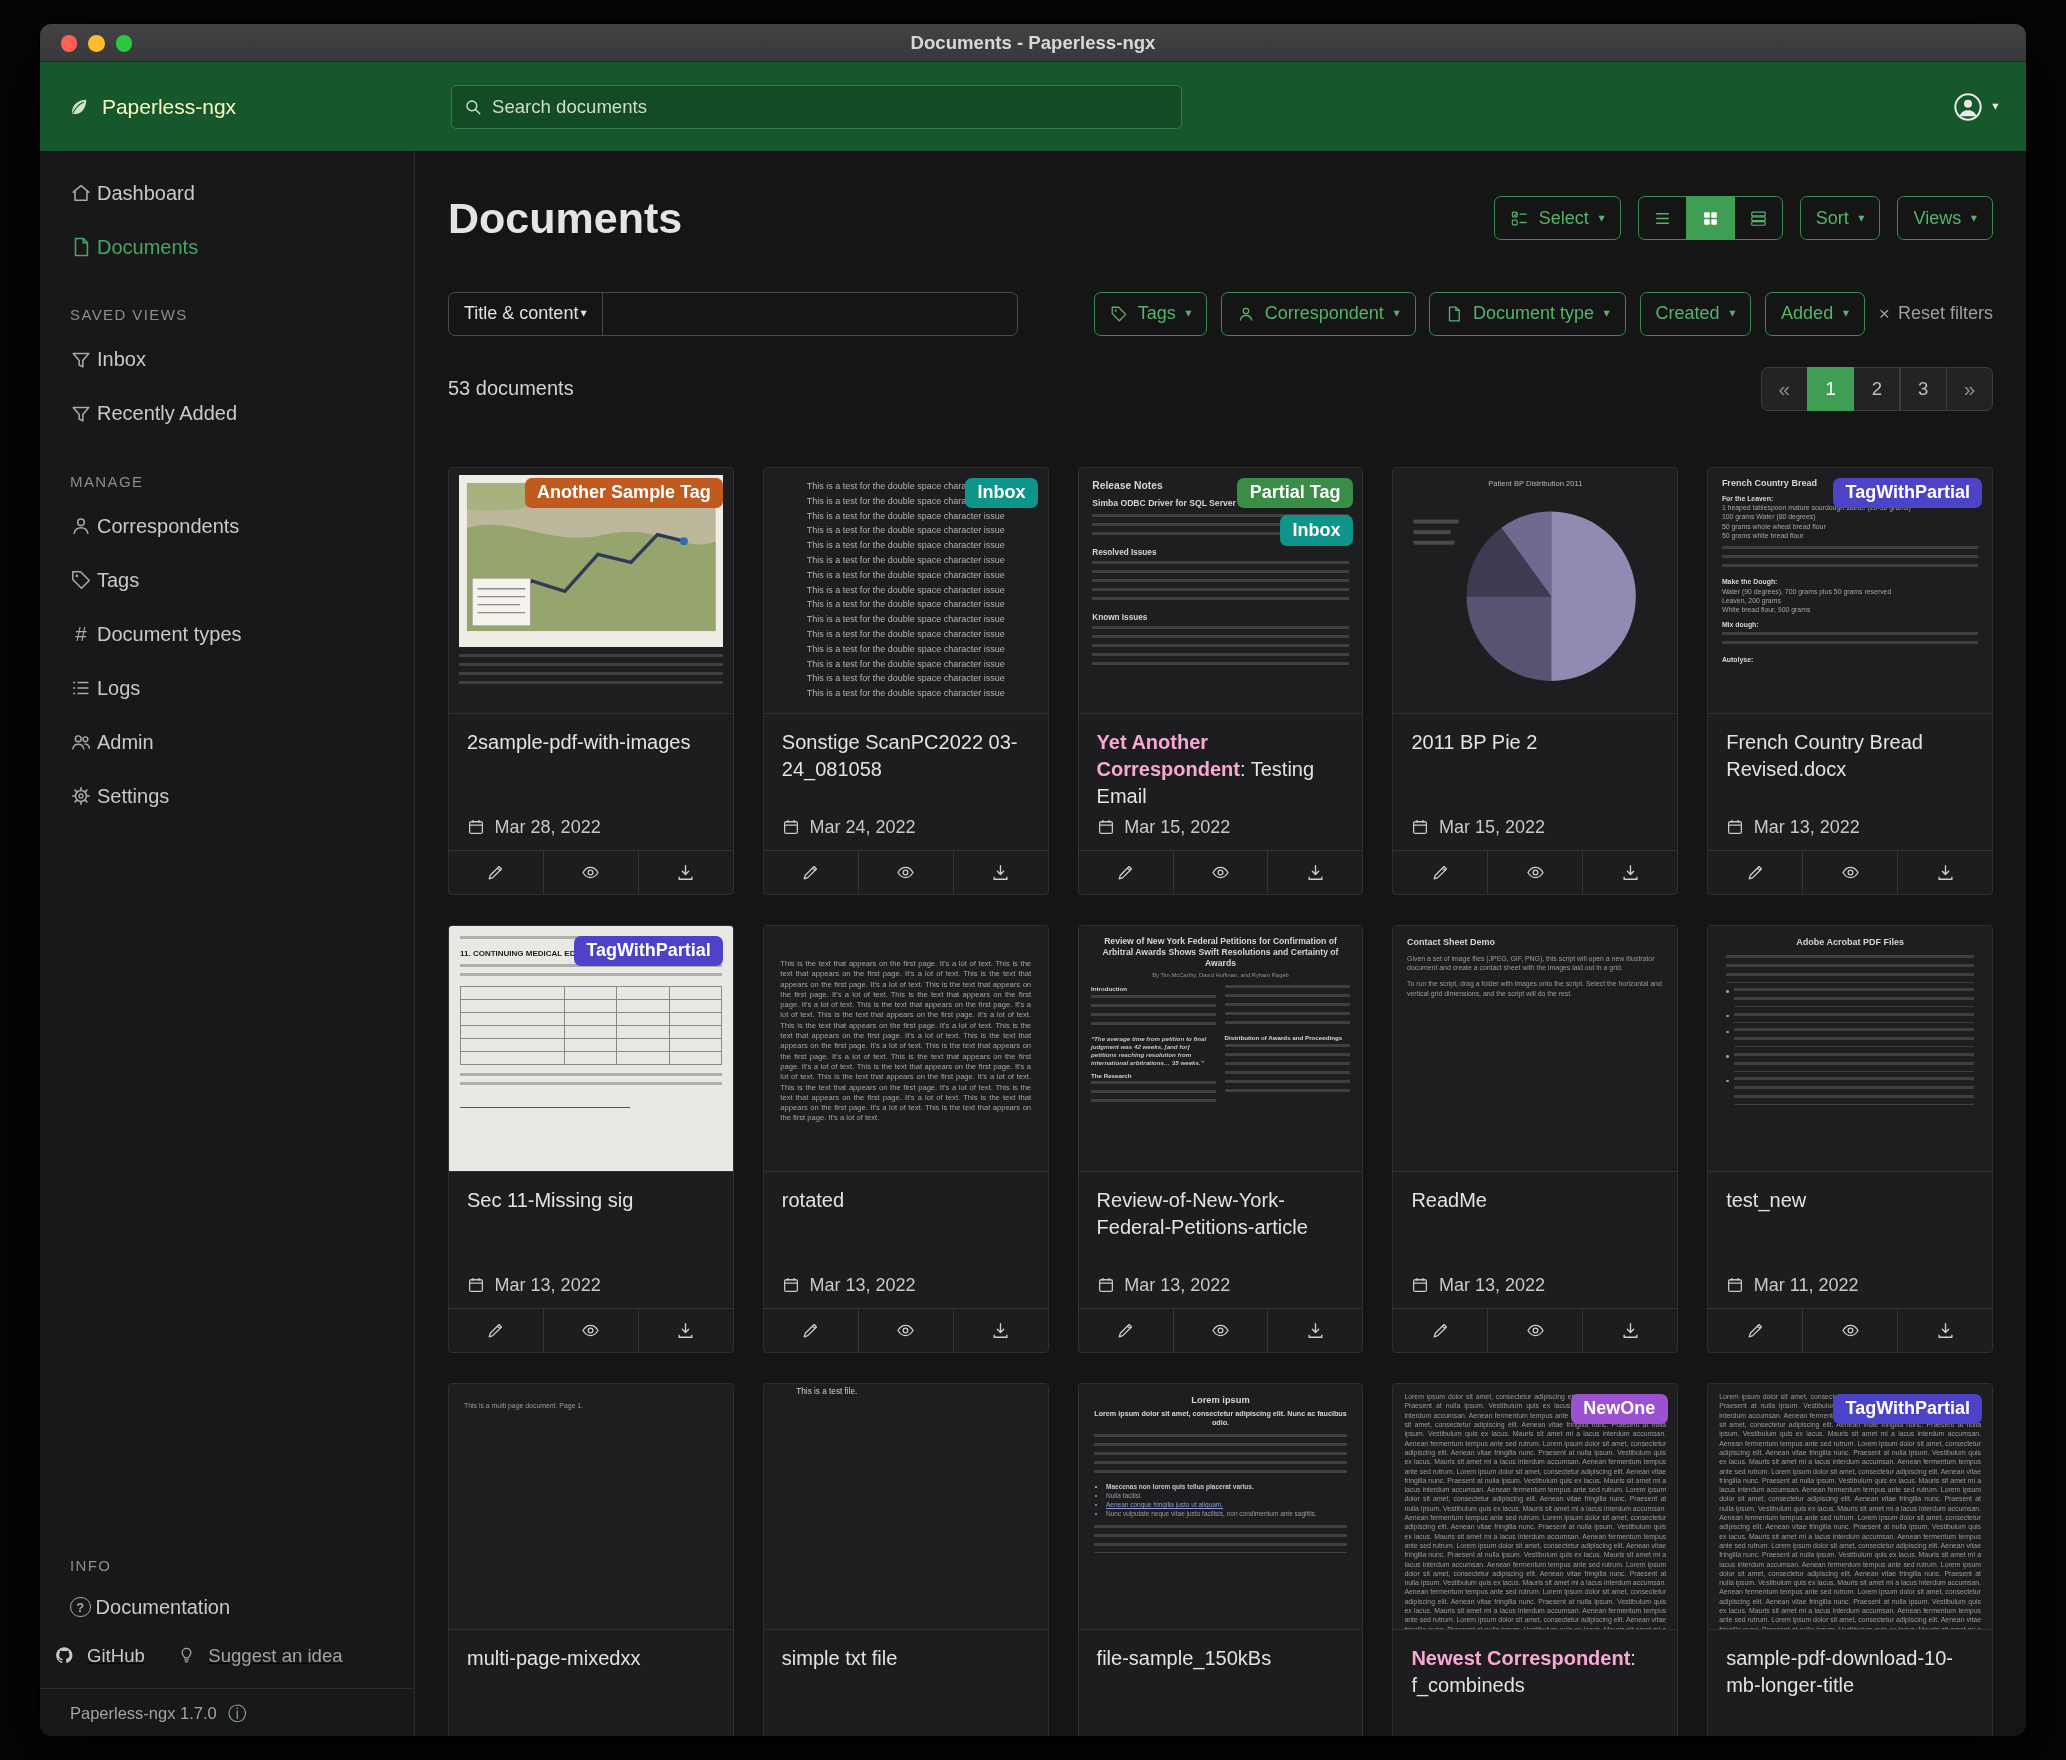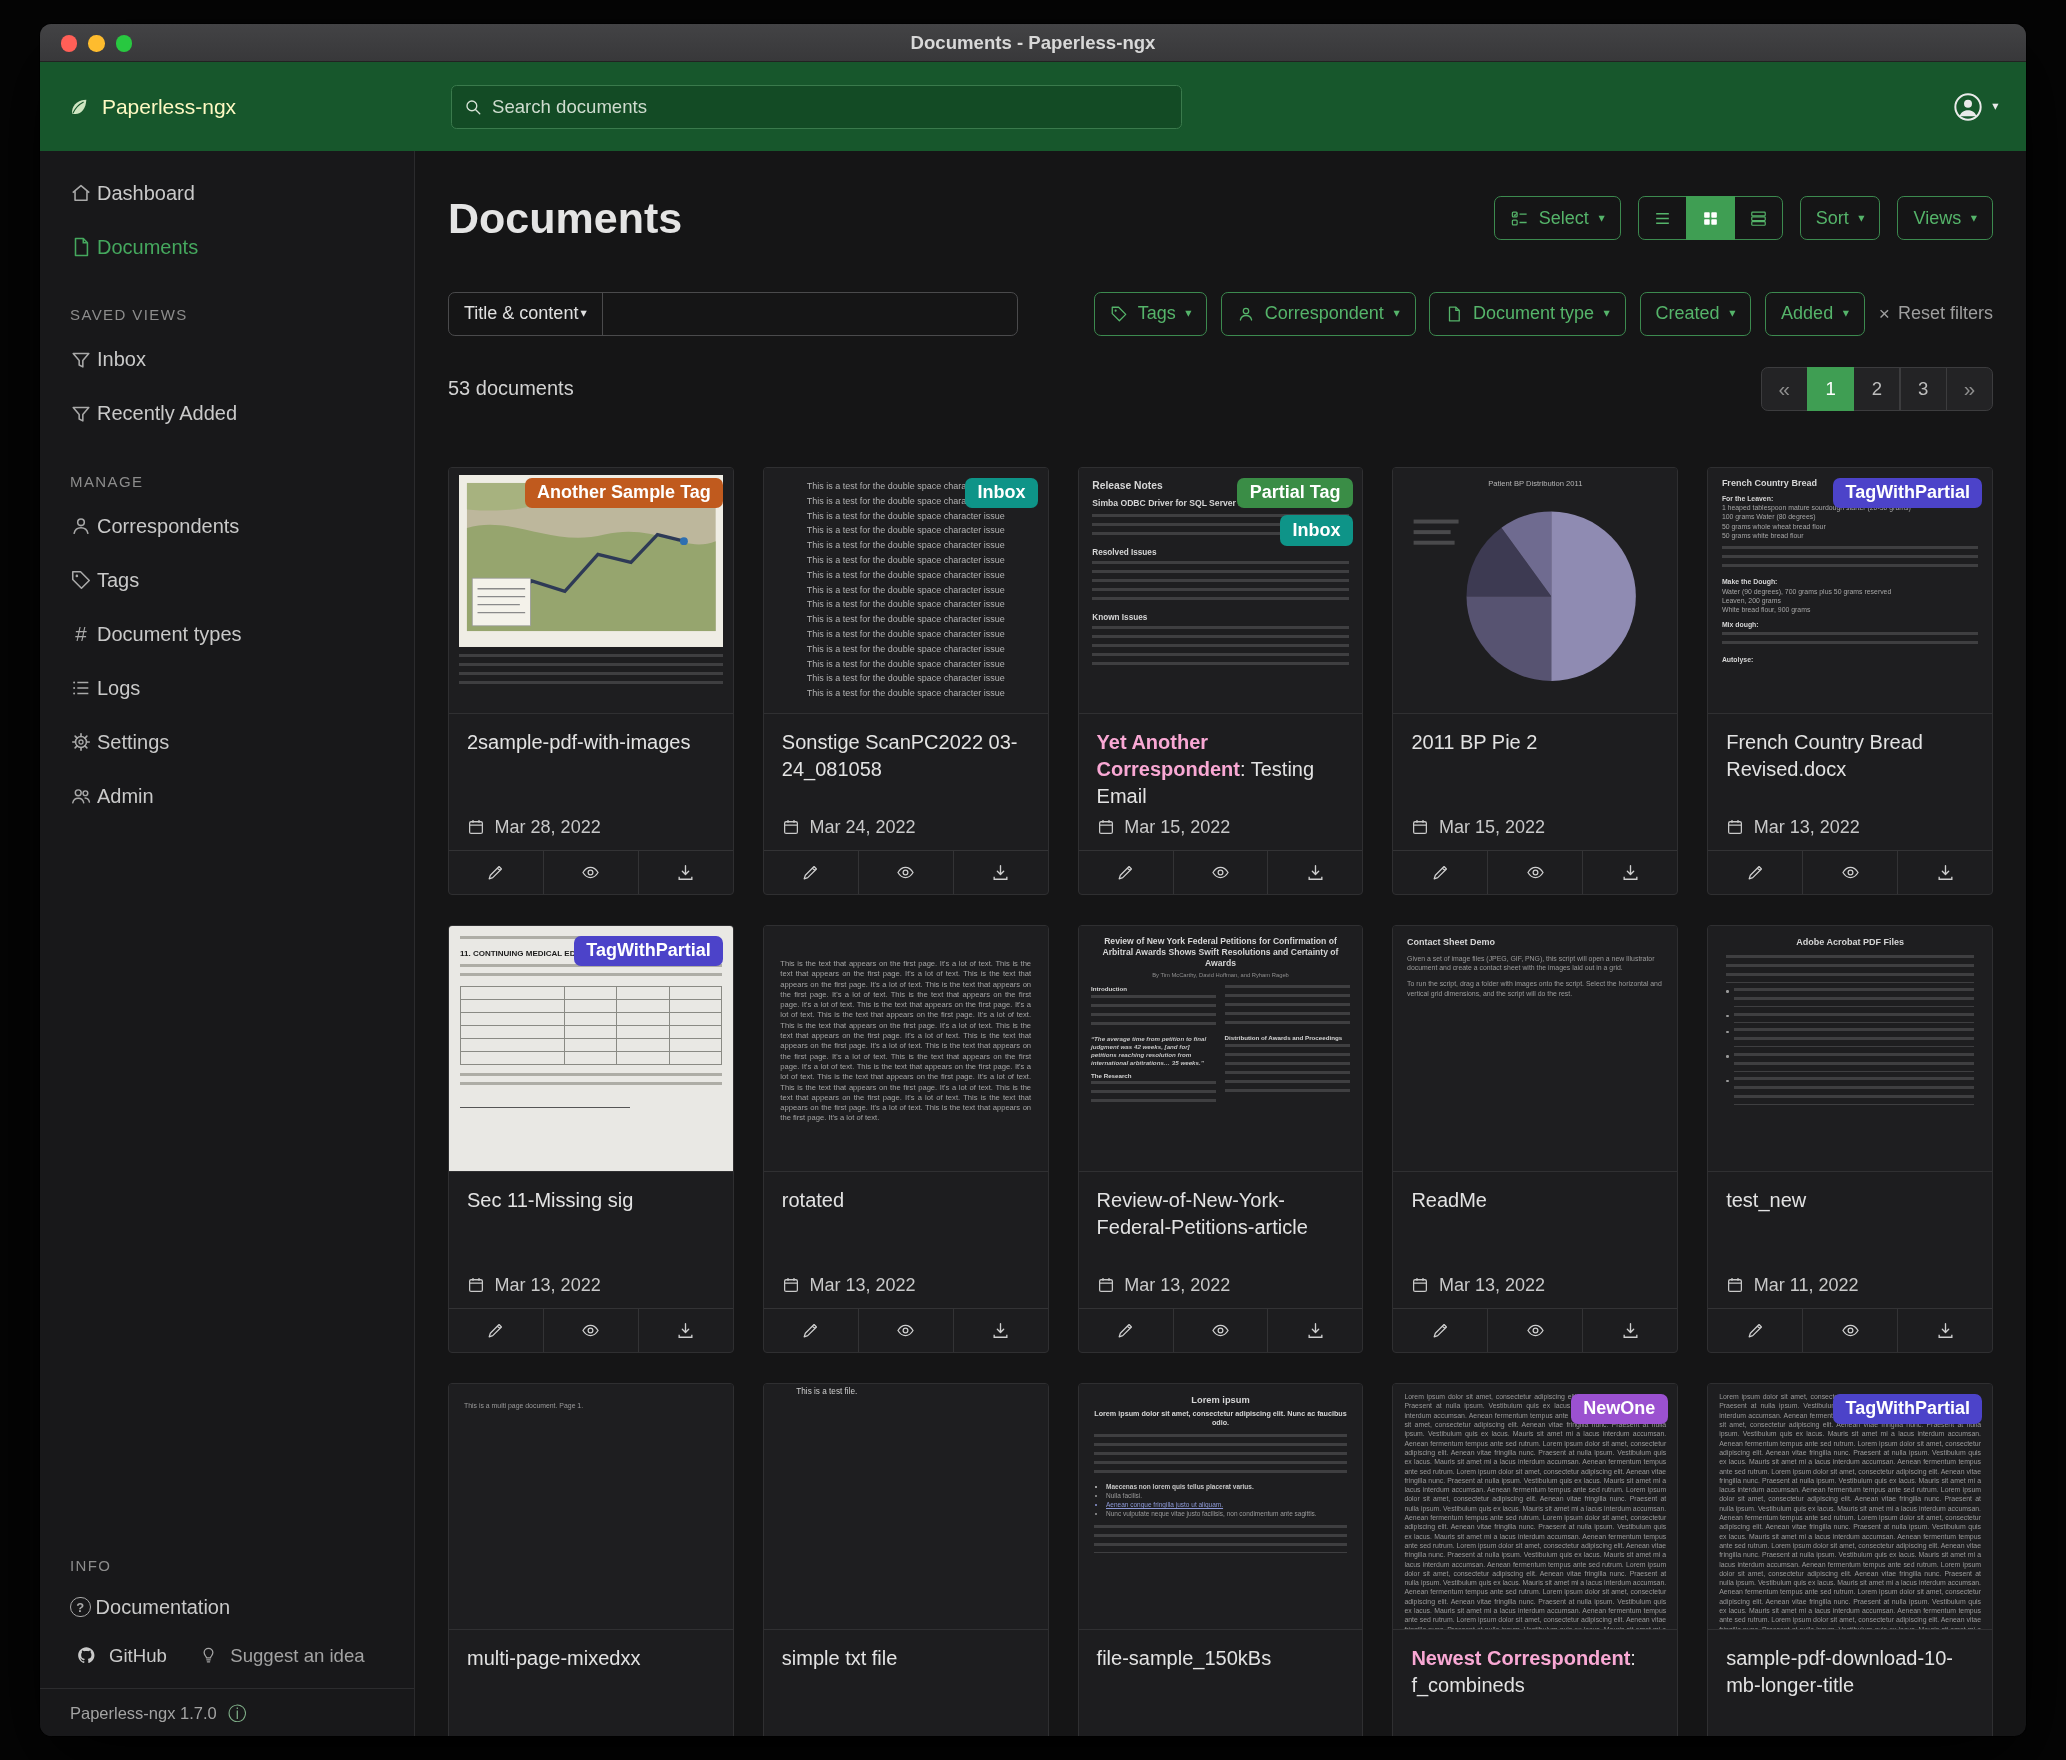--- a/index.html
+++ b/index.html
@@ -31,21 +31,21 @@
   .avatar { margin-left:auto; display:flex; align-items:center; gap:8.2px; color:#eaeaea; }
 
   
   .layout { display:flex; height:1586px; }
   .sidebar { width:375px; background:#18181a; border-right:0.7px solid #2b2b2d; display:flex; flex-direction:column; padding-top:15px; }
   .sitem { display:flex; align-items:center; gap:5px; height:54px; padding:0 30px; color:#c9c9c9; font-size:20px; text-decoration:none; }
   .sitem .i, .sitem .glyph, .sitem .qcircle { color:#a9a9a9; }
   .sitem.active, .sitem.active .i { color:#45a85e; }
   .sheading { padding:32px 30px 9.6px; font-size:15px; letter-spacing:1.4px; color:#8c8c8c; }
   .sbottom { margin-top:auto; padding-bottom:13.7px; }
-  .ghrow { display:flex; align-items:center; padding:0 36px; height:49px; gap:32px; }
+  .ghrow { display:flex; align-items:center; padding:0 14px; height:49px; gap:32px;text-decoration:underline; }
   .ghitem { display:flex; align-items:center; gap:12.4px; color:#c9c9c9; font-size:18.6px; }
   .ghitem.dim { color:#a3a3a3; }
   .vrow { border-top:0.7px solid #2c2c2e; margin-top:8.2px; padding:15px 30px 0; display:flex; align-items:center; gap:9.6px; color:#a3a3a3; font-size:16.5px; }
   .vrow .glyph { color:#7fae88; font-size:18.6px; }
 
   .main { flex:1; padding:0 33px; overflow:hidden; }
 
   
   .toolbar { margin-top:38px; height:58px; display:flex; align-items:center; }
   .toolbar h1 { font-size:43px; font-weight:600; color:#e4e4e4; }
@@ -311,29 +311,29 @@
         <span>Document types</span>
       </a>
       <a class="sitem">
         <svg class="i i32" viewBox="0 0 32 32" width="22" height="22">
             <use href="#i-list"></use>
           </svg>
         <span>Logs</span>
       </a>
       <a class="sitem">
         <svg class="i i32" viewBox="0 0 32 32" width="22" height="22">
+            <use href="#i-people"></use>
+          </svg>
+        <span>Admin</span>
+      </a>
+      <a class="sitem">
+        <svg class="i i32" viewBox="0 0 32 32" width="22" height="22">
             <use href="#i-gear"></use>
           </svg>
         <span>Settings</span>
-      </a>
-      <a class="sitem">
-        <svg class="i i32" viewBox="0 0 32 32" width="22" height="22">
-            <use href="#i-people"></use>
-          </svg>
-        <span>Admin</span>
       </a>
 
       <div class="sbottom">
         <div class="sheading" style="padding-top:13.7px;">INFO</div>
         <a class="sitem" style="height:48px;">
           <span class="qcircle">?</span>
           <span>Documentation</span>
         </a>
         <div class="ghrow">
           <a class="ghitem">

